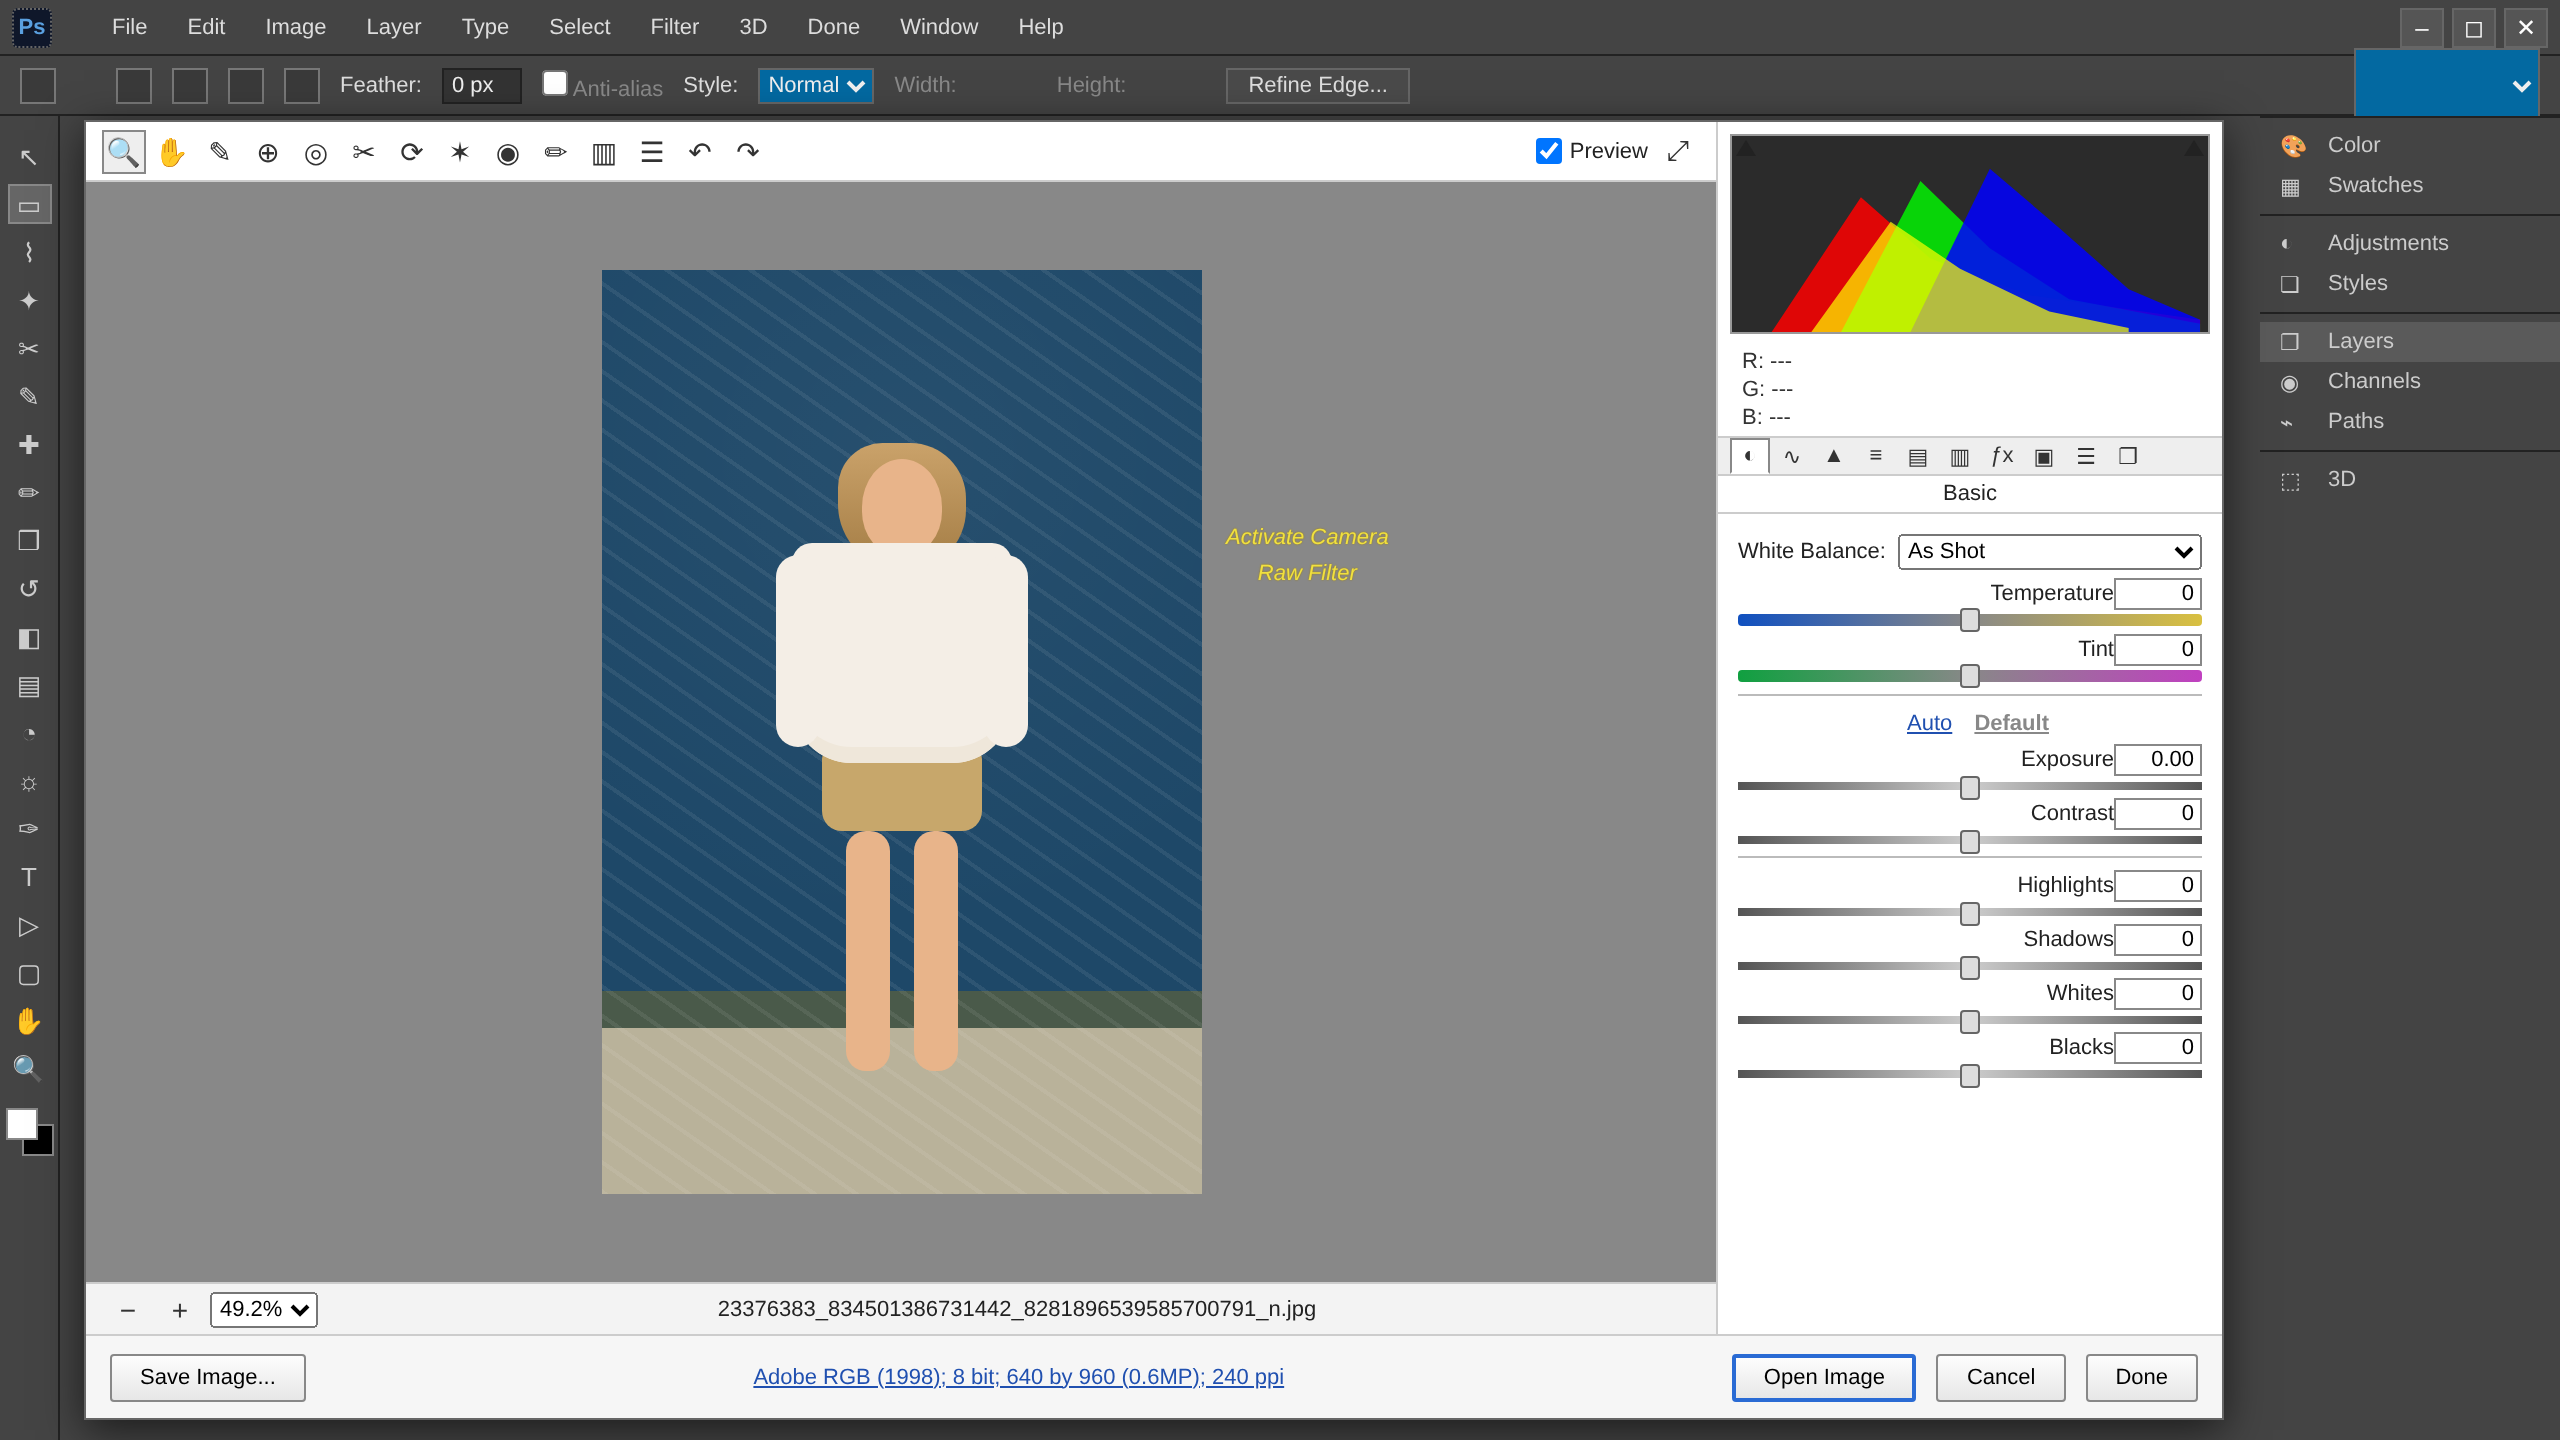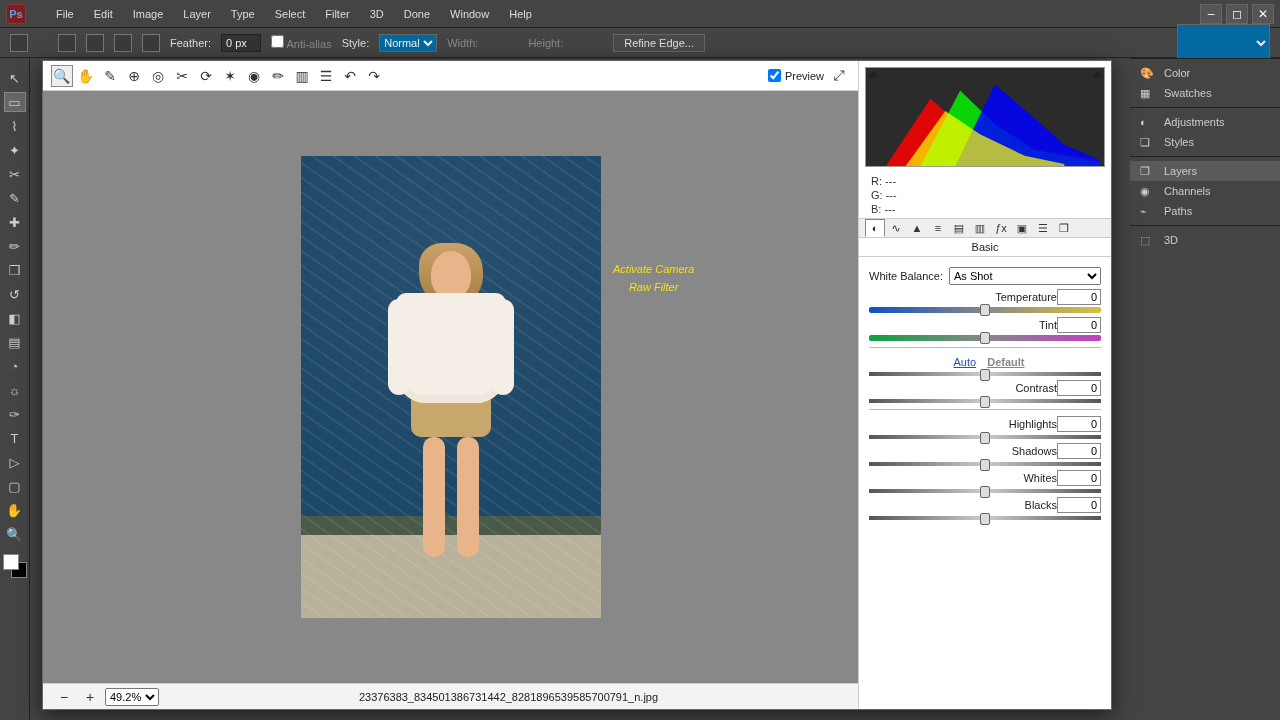--- a/index.html
+++ b/index.html
@@ -1,20 +1,20 @@
 <!DOCTYPE html>
 <html><head>
 <meta charset="utf-8">
 <style>
 * { margin: 0; padding: 0; box-sizing: border-box; font-family: Tahoma, Arial, sans-serif; font-size: 11px; }
 body { background: #444; width: 1280px; height: 720px; overflow: hidden; position: relative; }
 
 
 .ps-menubar { height: 28px; background: #444; border-bottom: 1px solid #222; display: flex; align-items: center; padding: 0 6px; color: #ddd; }
-.ps-logo { width: 20px; height: 20px; background: #7f1d1d; border-radius: 3px; display: flex; align-items: center; justify-content: center; margin-right: 20px; font-weight: bold; color: #5aa0e0; border: 1px dotted #666; }
+.ps-logo { width: 20px; height: 20px; background: #0f172a; border-radius: 3px; display: flex; align-items: center; justify-content: center; margin-right: 20px; font-weight: bold; color: #5aa0e0; border: 1px dotted #666; }
 .ps-menu-item { padding: 0 10px; line-height: 28px; }
 .ps-winctrls { margin-left: auto; display: flex; }
 .ps-winbtn { width: 22px; height: 20px; background: #555; border: 1px solid #666; margin-left: 4px; display:flex; align-items:center; justify-content:center; font-size:12px; color:#fff; }
 
 .ps-optbar { height: 30px; background: #444; border-bottom: 1px solid #222; display: flex; align-items: center; padding: 0 10px; color: #ddd; gap: 10px; }
 .ps-optbar .ico { width: 18px; height: 18px; border: 1px solid #777; background: #3a3a3a; }
 .ps-optbar input.ftxt { width: 40px; height: 18px; background: #333; color: #eee; border: 1px solid #222; padding: 0 4px; }
 .ps-optbar .obtn { background:#4a4a4a; border:1px solid #666; padding:2px 10px; color:#ddd; }
 .ps-optbar select { background:#0369a1; color:#eee; border:1px solid #666; height:18px; }
 .ps-worksel { margin-left:auto; background:#555; color:#eee; border:1px solid #666; padding:18px 10px; }
@@ -320,20 +320,24 @@
             </div>
         </div>
 
         <hr class="sep">
         <div class="cr-autodef">
           <a>Auto</a>
           <span class="dis">Default</span>
         </div>
 
         <div class="cr-slider-row">
+          <div class="hdr">
+              <span>Exposure</span>
+            <input type="text" value="0.00" style="">
+            </div>
           <div class="grey-track">
               <div class="cr-thumb"></div>
             </div>
         </div>
         <div class="cr-slider-row">
           <div class="hdr">
               <span>Contrast</span>
             <input type="text" value="0" style="">
             </div>
           <div class="grey-track">
@@ -374,13 +378,20 @@
             <input type="text" value="0" style="">
             </div>
           <div class="grey-track">
               <div class="cr-thumb"></div>
             </div>
         </div>
       </div>
     </div>
   </div>
 
+  <div class="cr-footer">
+    <button class="cr-btn">Save Image...</button>
+    <div class="cr-meta"><a>Adobe RGB (1998); 8 bit; 640 by 960 (0.6MP); 240 ppi</a></div>
+    <button class="cr-btn primary">Open Image</button>
+    <button class="cr-btn">Cancel</button>
+    <button class="cr-btn">Done</button>
+  </div>
 </div>
 
 </body></html>

